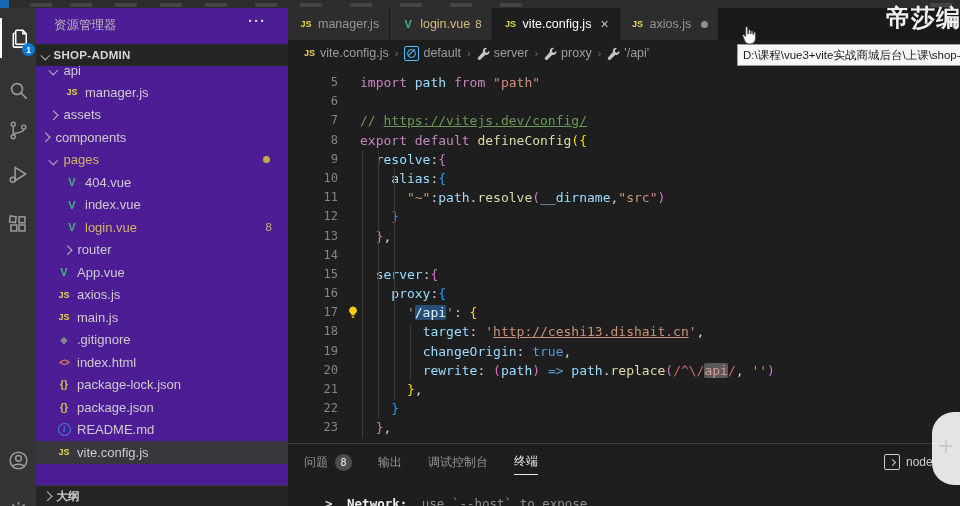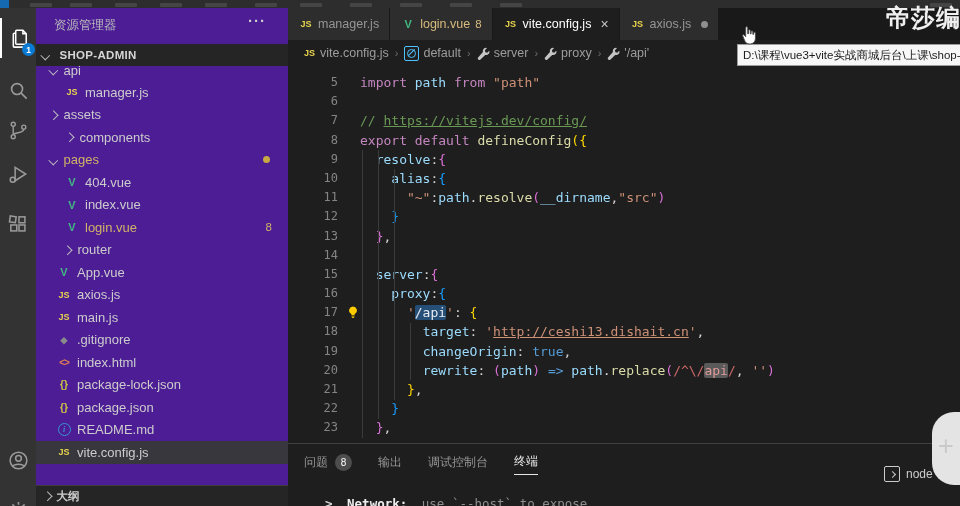--- a/index.html
+++ b/index.html
@@ -14,21 +14,21 @@
   .ab-icon{position:absolute;left:0;width:36px;height:40px;display:flex;align-items:center;justify-content:center;color:#9a9a9a;}
   .ab-icon.active{color:#ffffff;border-left:2px solid #ffffff;}
   .ab-icon svg{width:23px;height:23px;}
   .ab-badge{position:absolute;right:3px;bottom:2px;width:13px;height:13px;border-radius:50%;background:#0a7bd4;
             color:#fff;font-size:8.5px;font-weight:bold;display:flex;align-items:center;justify-content:center;}
   
   .sidebar{position:absolute;left:36px;top:8px;width:252px;height:498px;background:#4c1d95;overflow:hidden;color:#cccccc;}
   .sb-header{position:absolute;left:0;top:0;width:100%;height:34px;}
   .sb-title{position:absolute;left:18px;top:9px;font-size:12.5px;color:#bbbbbb;}
   .sb-ellipsis{position:absolute;right:22px;top:4px;font-size:15px;letter-spacing:1px;color:#cfcfcf;font-weight:bold;}
-  .sb-section{position:absolute;left:0;top:36px;width:100%;height:22px;background:#252526;z-index:3;display:flex;align-items:center;gap:6px;}
+  .sb-section{position:absolute;left:0;top:36px;width:100%;height:22px;background:#252526;z-index:3;display:flex;align-items:center;}
   .sb-section .chev{margin-left:6px;margin-right:5px;}
   .sb-project{font-size:11.5px;font-weight:bold;color:#d6d6d6;letter-spacing:.3px;}
   .tree{position:absolute;left:0;top:58px;width:100%;z-index:1;}
   .row{position:relative;height:22.5px;display:flex;align-items:center;font-size:13px;white-space:nowrap;}
   .row.clipped{height:15px;overflow:hidden;}
   .row.clipped .rowin{margin-top:-6px;}
   .rowin{display:flex;align-items:center;}
   .row.selected{background:#37373d;}
   .row .label{color:#cccccc;}
   .row.gold .label{color:#d2b267;}
@@ -93,21 +93,21 @@
   .ptabs{position:absolute;left:16px;top:0;height:36px;display:flex;align-items:center;font-size:12px;color:#969696;}
   .ptab{position:relative;display:flex;align-items:flex-start;margin-right:26px;padding:4px 0;}
   .ptab.active{color:#e7e7e7;border-bottom:1.5px solid #e7e7e7;}
   .pbadge{margin-left:7px;width:17px;height:17px;border-radius:50%;background:#4d4d4d;color:#fff;
           font-size:10px;display:flex;align-items:center;justify-content:center;}
   .termline{position:absolute;left:37px;top:52px;font-family:"DejaVu Sans Mono","Liberation Mono",monospace;
             font-size:12.5px;white-space:nowrap;}
   .termline .tp{color:#d8d8d8;font-weight:bold;}
   .termline .tb{color:#efefef;font-weight:bold;margin-left:7px;}
   .termline .tr{color:#8f8f8f;margin-left:7px;}
-  .termpick{position:absolute;left:596px;top:10px;display:flex;align-items:center;color:#cccccc;font-size:12px;margin-top:12px;}
+  .termpick{position:absolute;left:596px;top:10px;display:flex;align-items:center;color:#cccccc;font-size:12px;}
   .termpick .tpi{width:14px;height:14px;border:1.4px solid #cccccc;border-radius:2px;margin-right:6px;
                  display:flex;align-items:center;justify-content:center;}
   .termpick .tpi .chev{width:4px;height:4px;border-color:#cccccc;}
   
   .tooltip{position:absolute;left:737px;top:44px;height:20px;background:#f7f7f7;border:1px solid #9e9e9e;
            color:#1c1c1c;font-size:11.5px;display:flex;align-items:center;padding:0 5px;white-space:nowrap;z-index:9;}
   .cursor{position:absolute;left:738px;top:24px;width:22px;height:24px;z-index:10;}
   .bubble{position:absolute;left:932px;top:412px;width:64px;height:73px;background:rgba(250,250,250,.9);
           border-radius:22px;z-index:8;}
   .bubble .plus{position:absolute;left:6px;top:19px;font-size:27px;font-weight:300;color:#c9c9c9;}
@@ -208,21 +208,21 @@
             <span class="label">manager.js</span>
           </span>
         </div>
         <div class="row">
           <span class="rowin" style="padding-left: 14px;">
             <span class="chev right" style="margin-right: 7px;"></span>
             <span class="label">assets</span>
           </span>
         </div>
         <div class="row">
-          <span class="rowin" style="padding-left: 30px;">
+          <span class="rowin" style="padding-left: 6px;">
             <span class="chev right" style="margin-right: 7px;"></span>
             <span class="label">components</span>
           </span>
         </div>
         <div class="row gold">
           <span class="rowin" style="padding-left: 14px;">
             <span class="chev down" style="margin-right: 7px;"></span>
             <span class="label">pages</span>
           </span>
           <span class="badge-dot"></span>

